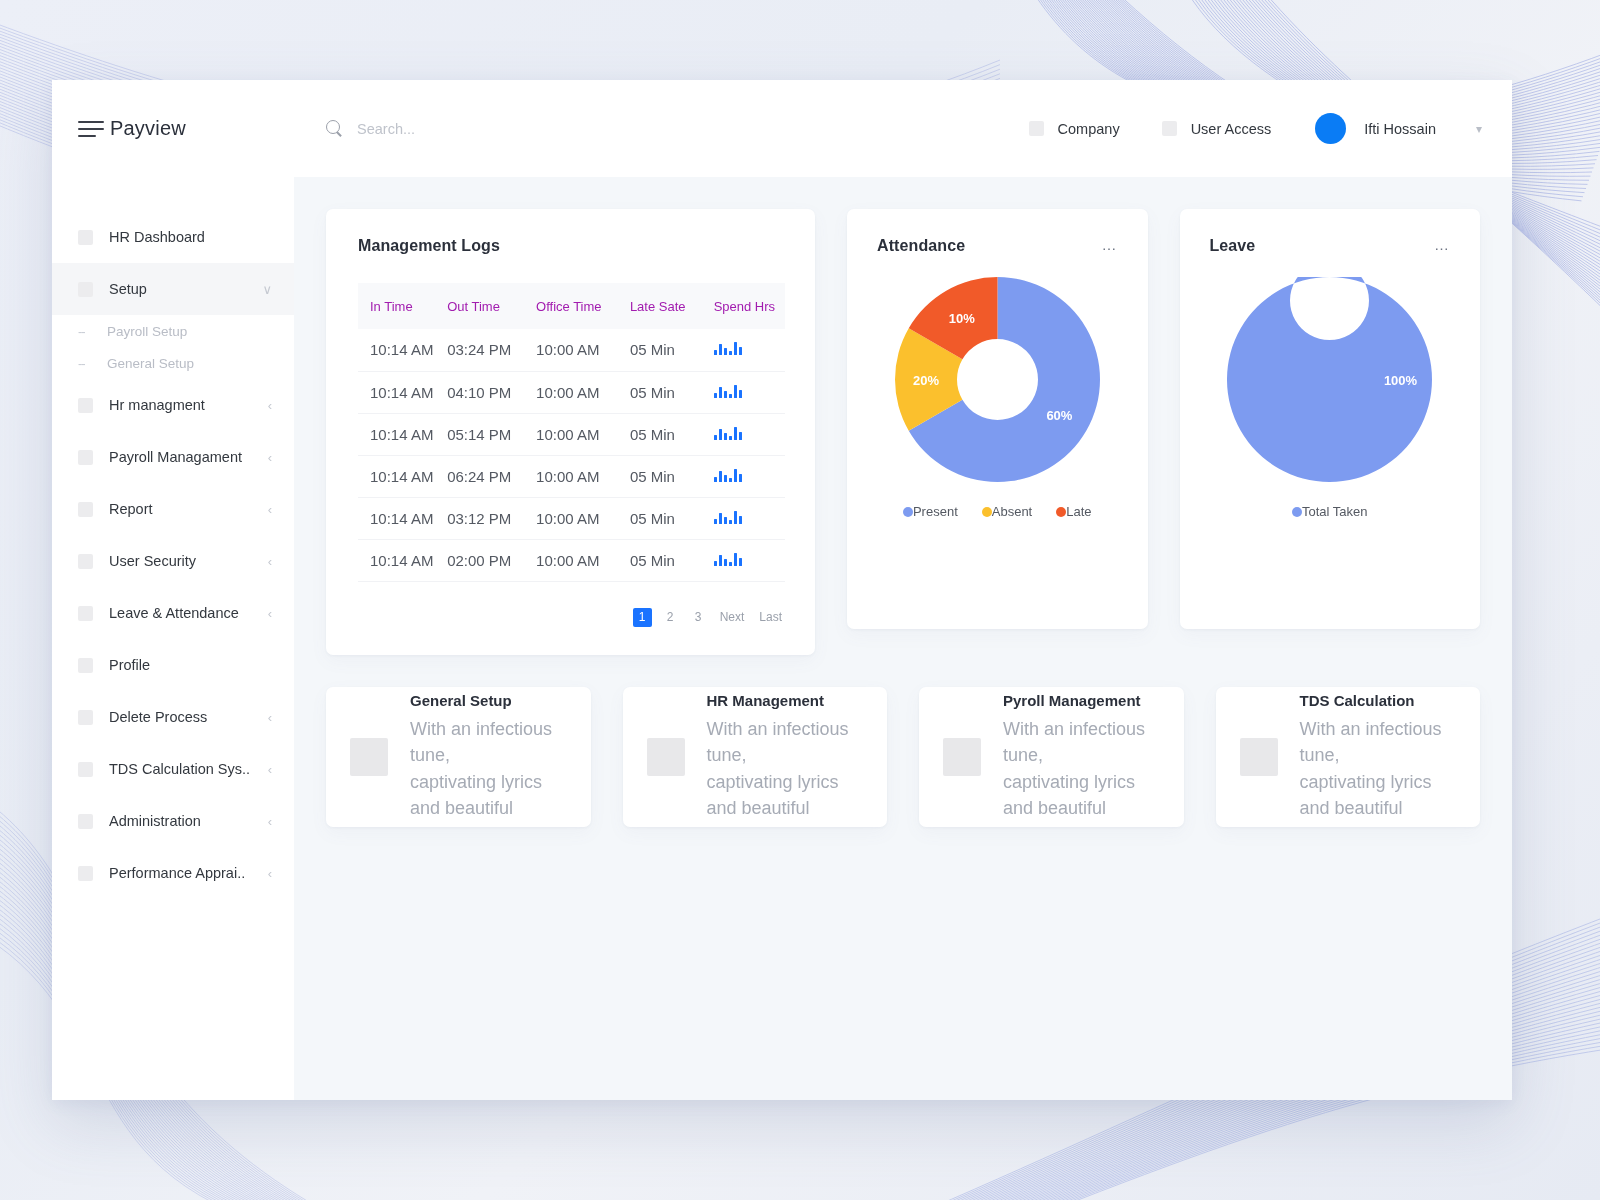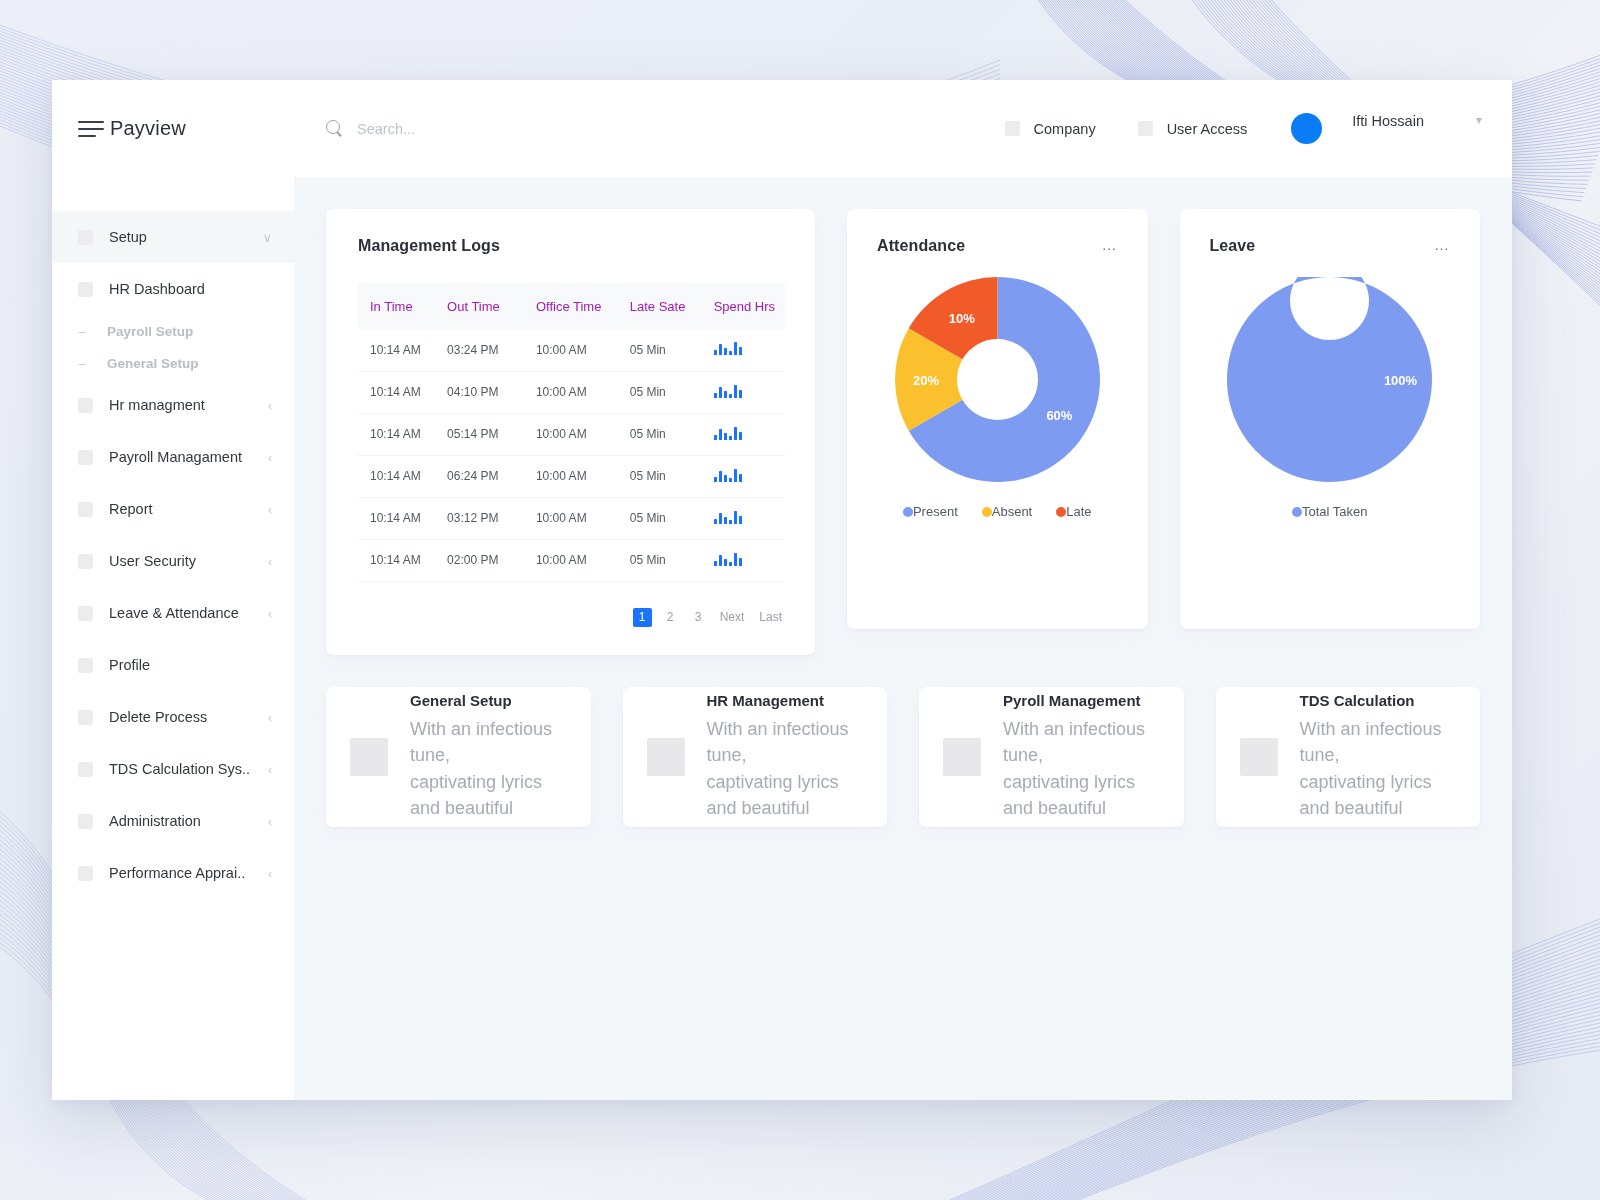--- a/index.html
+++ b/index.html
@@ -97,21 +97,21 @@
     gap: 17px;
     cursor: pointer;
   }
   .sub-dash {
     width: 12px;
     color: #c8ccd4;
     font-size: 13px;
     letter-spacing: -1px;
     flex: 0 0 12px;
   }
-  .sub-label { font-size: 13.5px; color: #b9bdc6; font-weight: bold; }
+  .sub-label { font-size: 13.5px; color: #b9bdc6; }
 
   
   #right-pane { flex: 1; display: flex; flex-direction: column; min-width: 0; }
 
   
   #topbar {
     height: 97px;
     flex: 0 0 97px;
     background: #ffffff;
     display: flex;
@@ -137,21 +137,21 @@
   }
   #search-input::placeholder { color: #bfc3cb; }
 
   .top-actions { display: flex; align-items: center; gap: 0; }
   .top-link {
     display: flex; align-items: center; gap: 14px;
     margin-left: 42px; cursor: pointer;
   }
   .top-sq { width: 15px; height: 15px; background: #ececee; border-radius: 2px; }
   .top-label { font-size: 14.5px; color: #33383f; white-space: nowrap; }
-  .user-chip { display: flex; align-items: flex-start; gap: 30px; margin-left: 44px; cursor: pointer; }
+  .user-chip { display: flex; align-items: center; gap: 18px; margin-left: 44px; cursor: pointer; }
   .avatar { width: 31px; height: 31px; border-radius: 50%; background: #0a7cf5; }
   .caret { color: #b9bec7; font-size: 12px; margin-left: 22px; }
 
   
   #content {
     flex: 1;
     background: #f4f7fa;
     padding: 32px 32px 0 32px;
     overflow: hidden;
   }
@@ -173,21 +173,21 @@
 
   
   #logs-card { width: 489px; flex: 0 0 489px; padding: 28px 30px 28px 32px; min-height: 420px; }
   table { width: 100%; border-collapse: collapse; margin-top: 28px; }
   thead tr { background: #f8f9fb; }
   th {
     font-size: 13px; color: #a21caf; font-weight: normal;
     text-align: left; padding: 15px 0 15px 0; height: 46px;
   }
   td {
-    font-size: 12px; color: #545962; padding: 0;
+    font-size: 15px; color: #545962; padding: 0;
     height: 42px; border-bottom: 1px solid #f1f2f5;
   }
   tbody tr:last-child td { border-bottom: 1px solid #f1f2f5; }
   th:nth-child(1), td:nth-child(1) { padding-left: 12px; width: 90px; }
   th:nth-child(2), td:nth-child(2) { width: 90px; }
   th:nth-child(3), td:nth-child(3) { width: 95px; }
   th:nth-child(4), td:nth-child(4) { width: 85px; }
   th:nth-child(5), td:nth-child(5) { width: 72px; }
 
   .spark { display: inline-flex; align-items: flex-end; gap: 2px; height: 14px; }
@@ -418,28 +418,28 @@
   <aside id="sidebar">
     <div class="brand-row">
       <div class="burger">
         <span></span>
           <span></span>
           <span></span>
       </div>
       <div class="brand-name">Payview</div>
     </div>
     <nav class="nav" id="nav-root">
+        <div class="nav-item">
+          <span class="nav-sq"></span>
+          <span class="nav-label">HR Dashboard</span>
+        </div>
         <div class="nav-item active">
           <span class="nav-sq"></span>
           <span class="nav-label">Setup</span>
           <span class="chev">∨</span>
-        </div>
-        <div class="nav-item">
-          <span class="nav-sq"></span>
-          <span class="nav-label">HR Dashboard</span>
         </div>
         <div class="nav-sub">
           <span class="sub-dash">--</span>
           <span class="sub-label">Payroll Setup</span>
         </div>
         <div class="nav-sub">
           <span class="sub-dash">--</span>
           <span class="sub-label">General Setup</span>
         </div>
         <div class="nav-item">

